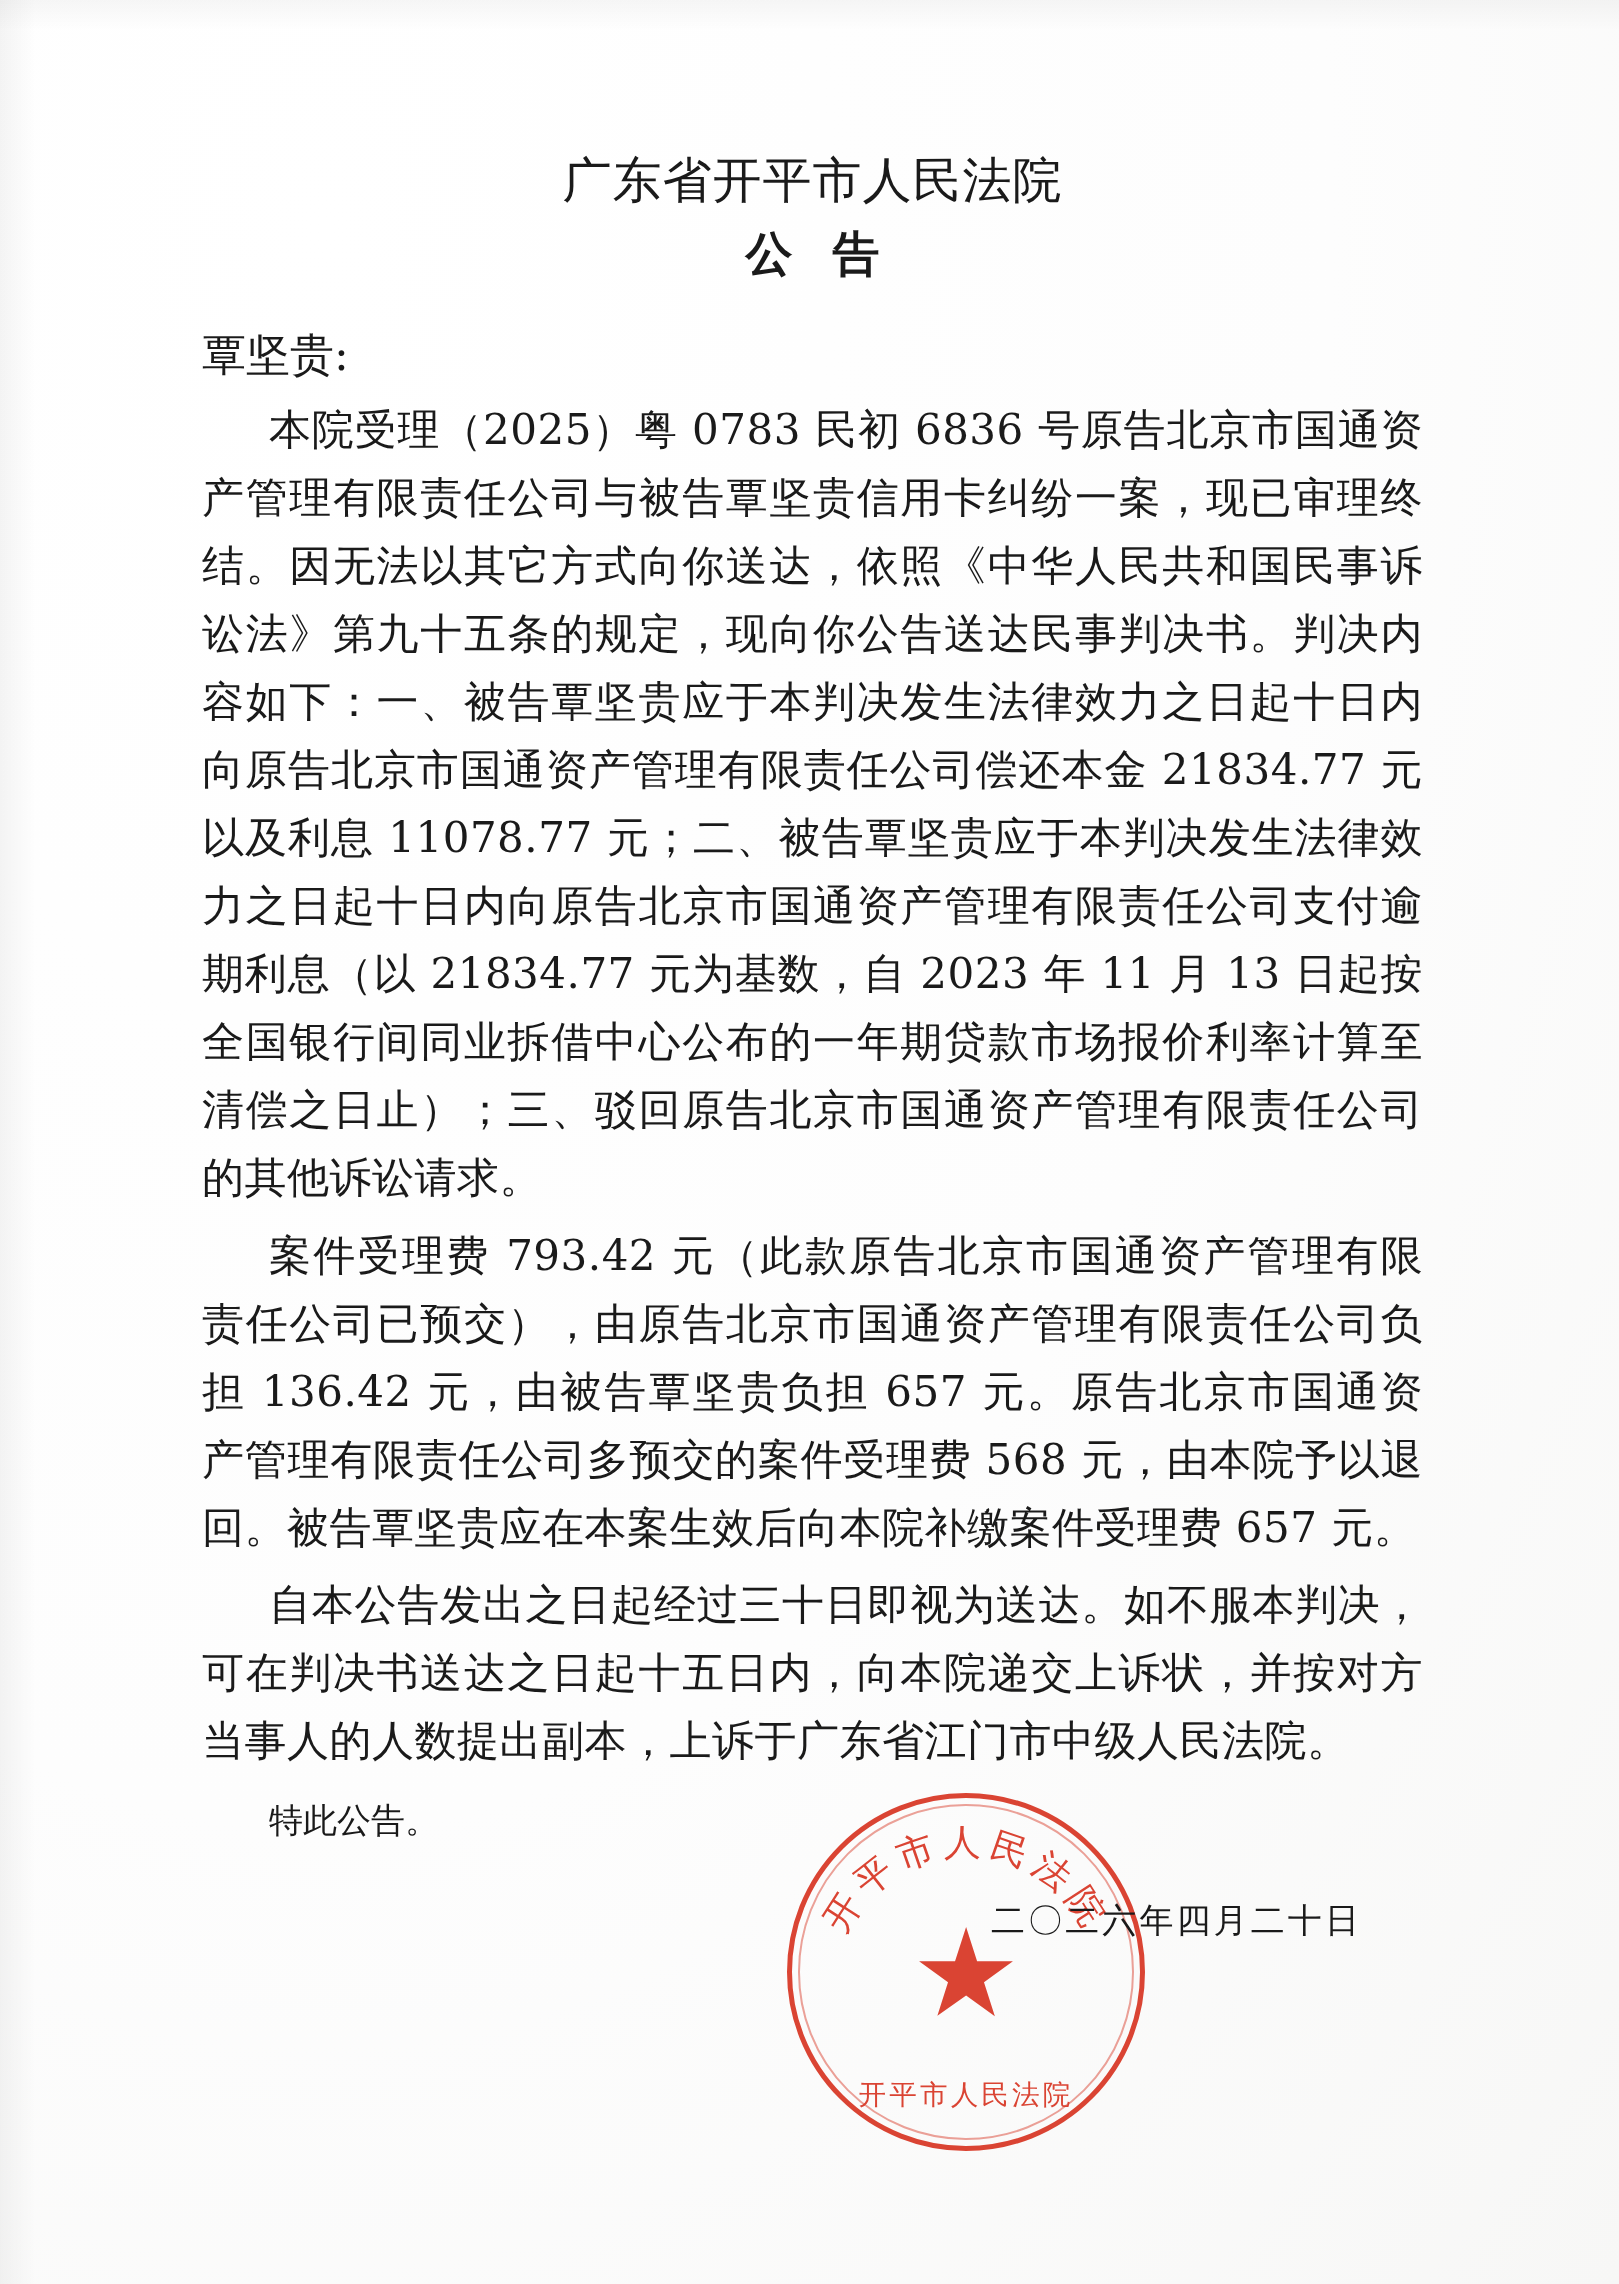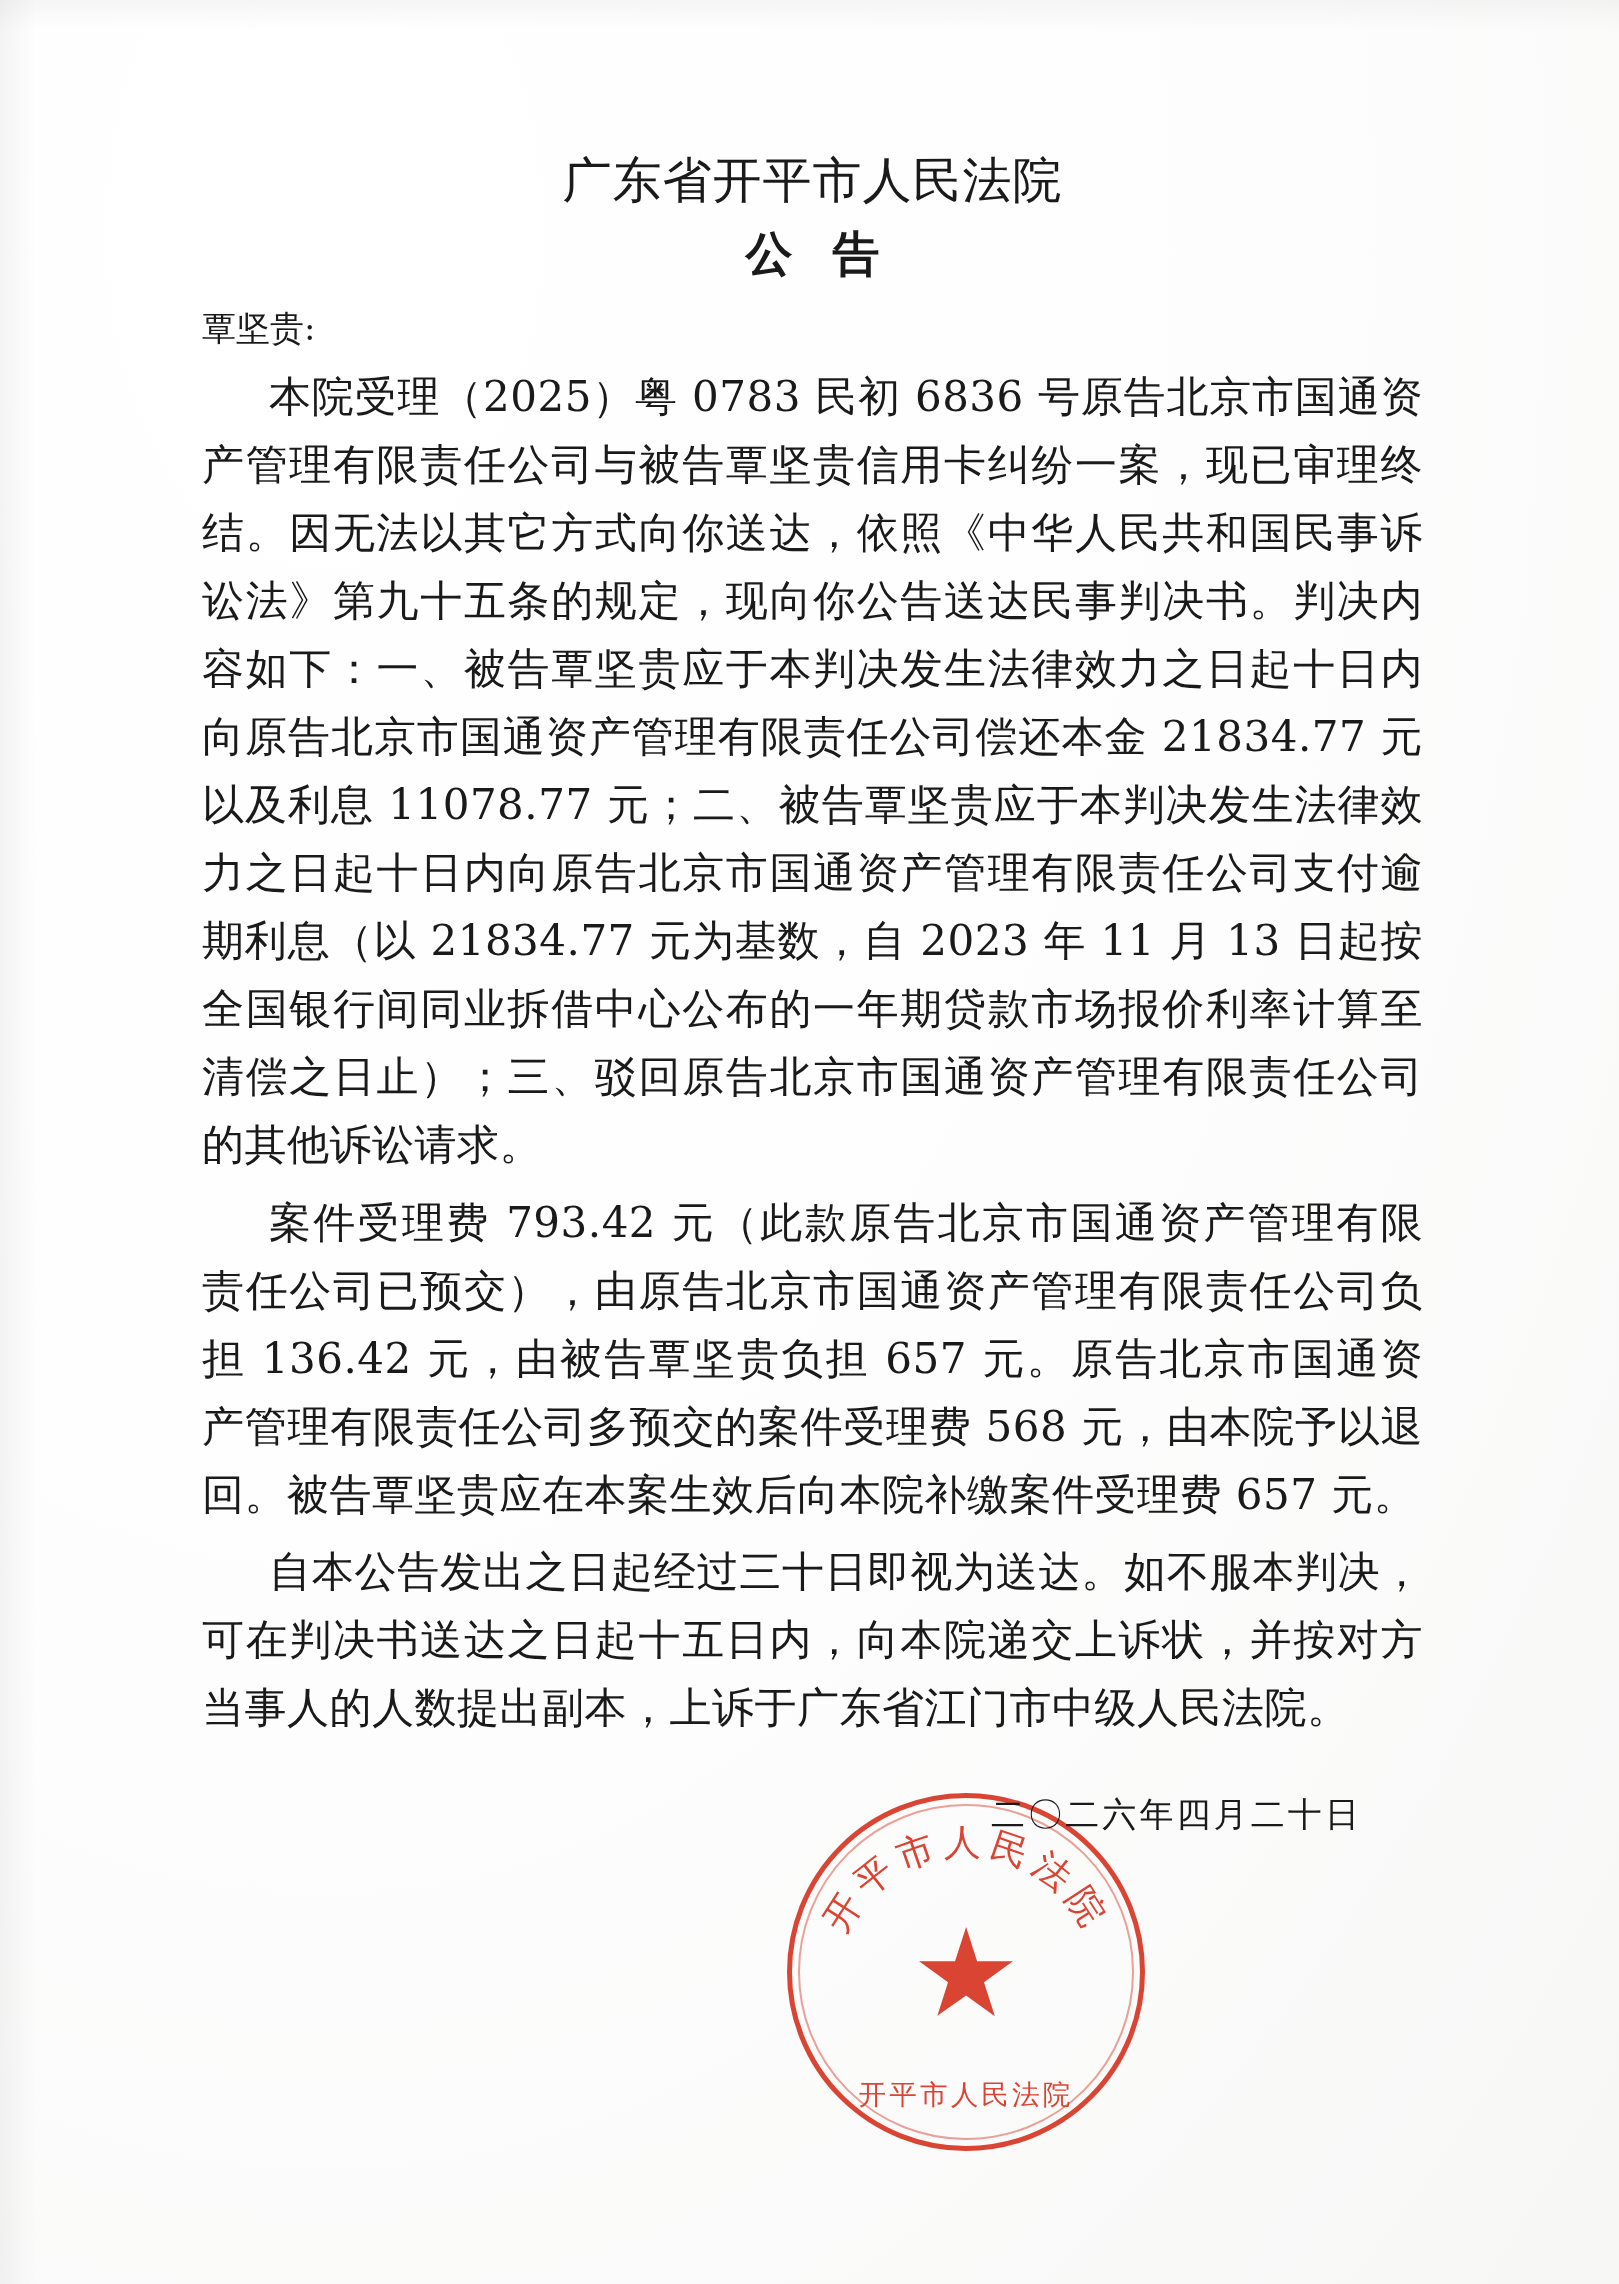--- a/index.html
+++ b/index.html
@@ -44,22 +44,22 @@
   }
   .doc-kind {
     text-align: center;
     font-size: 47px;
     margin-top: 13.3px;
     letter-spacing: 40px;
     text-indent: 40px;
     font-weight: 700;
   }
   .recipient {
-    margin-top: 20px;
-    font-size: 34px;
+    margin-top: 40px;
+    font-size: 44px;
     line-height: 1.3;
   }
   p.para {
     font-size: 42px;
     line-height: 1.62;
     margin: 9.2px 0 0 0;
     text-align: justify;
     text-justify: inter-character;
     text-indent: 67px;
     letter-spacing: 0.5px;
@@ -167,20 +167,21 @@
 
     <div class="recipient">覃坚贵:</div>
 
     <p class="para first">本院受理（2025）粤 0783 民初 6836 号原告北京市国通资产管理有限责任公司与被告覃坚贵信用卡纠纷一案，现已审理终结。因无法以其它方式向你送达，依照《中华人民共和国民事诉讼法》第九十五条的规定，现向你公告送达民事判决书。判决内容如下：一、被告覃坚贵应于本判决发生法律效力之日起十日内向原告北京市国通资产管理有限责任公司偿还本金 21834.77 元以及利息 11078.77 元；二、被告覃坚贵应于本判决发生法律效力之日起十日内向原告北京市国通资产管理有限责任公司支付逾期利息（以 21834.77 元为基数，自 2023 年 11 月 13 日起按全国银行间同业拆借中心公布的一年期贷款市场报价利率计算至清偿之日止）；三、驳回原告北京市国通资产管理有限责任公司的其他诉讼请求。</p>
 
 
     <p class="para">案件受理费 793.42 元（此款原告北京市国通资产管理有限责任公司已预交），由原告北京市国通资产管理有限责任公司负担 136.42 元，由被告覃坚贵负担 657 元。原告北京市国通资产管理有限责任公司多预交的案件受理费 568 元，由本院予以退回。被告覃坚贵应在本案生效后向本院补缴案件受理费 657 元。</p>
 
     <p class="para">自本公告发出之日起经过三十日即视为送达。如不服本判决，可在判决书送达之日起十五日内，向本院递交上诉状，并按对方当事人的人数提出副本，上诉于广东省江门市中级人民法院。</p>
 
+    <div class="closing">特此公告。</div>
 
     <div class="sign-block">
       <div class="sign-date">二〇二六年四月二十日</div>
     </div>
 
   </div>
 
   <div id="seal">
     <div class="ring"></div>
     <div class="ring inner"></div>

